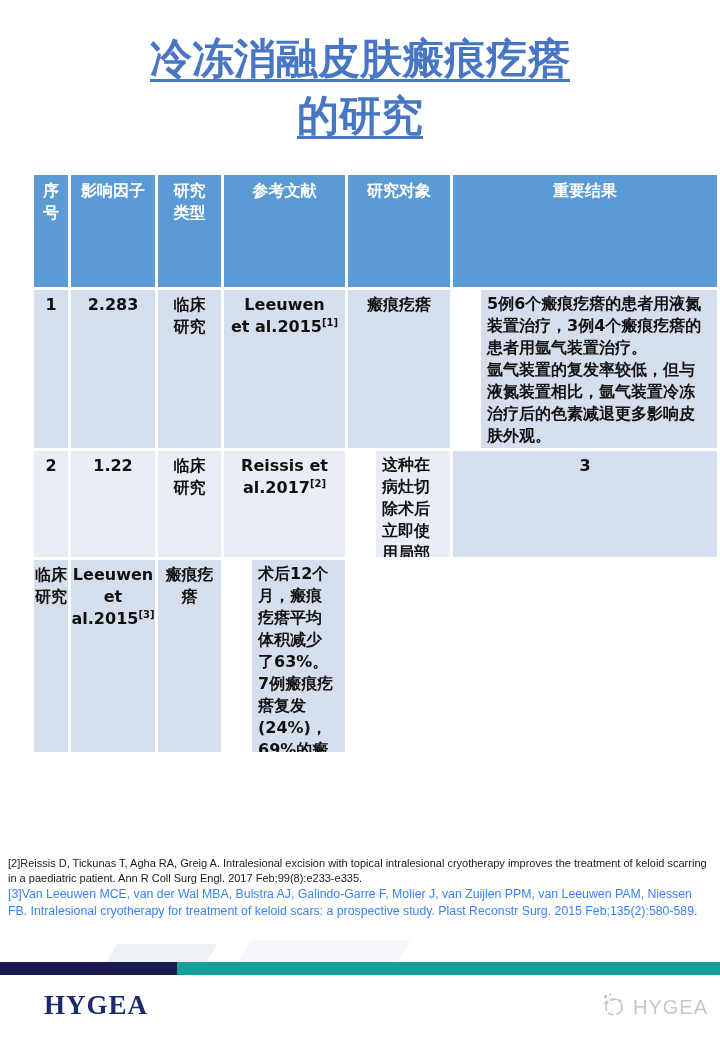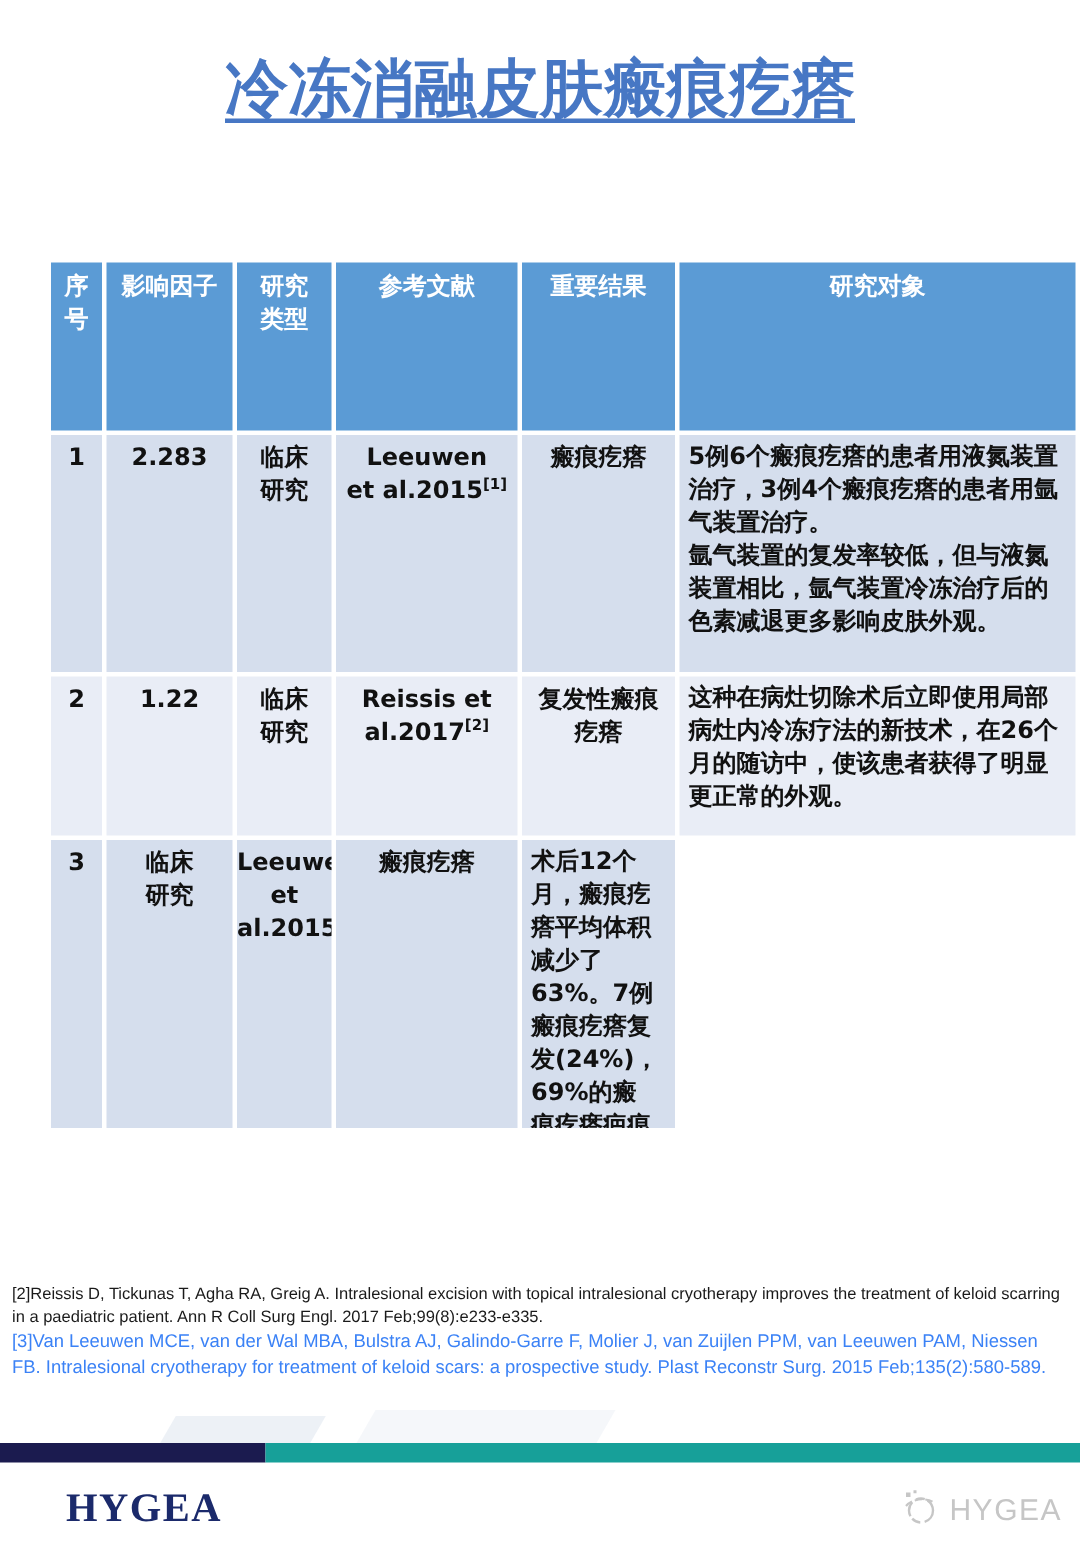--- a/index.html
+++ b/index.html
@@ -29,21 +29,21 @@
     font-size:16px; line-height:22px; font-weight:bold; color:#111;
     white-space:pre-line; overflow:hidden;
   }
   .th {
     background:#5b9bd5; color:#ffffff; text-align:center;
     padding-top:5px; font-size:16px;
   }
   .band-a { background:#d5deed; }
   .band-b { background:#e9edf6; }
   .c-center { text-align:center; padding-top:4px; }
-  .c-results { text-align:left; padding:3px 10px 3px 6px; }
+  .c-results { text-align:left; padding:3px 10px 3px 6px;margin-left:28px; }
   sup.refmark { font-size:10px; font-weight:bold; vertical-align:super; line-height:0; }
 
   
   .footnotes { position:absolute; left:8px; top:856px; width:706px; }
   .fn {
     font-family:"Liberation Sans", sans-serif;
     font-size:11px; line-height:15px; color:#1a1a1a;
   }
   .fn-blue { font-size:12.3px; line-height:16.5px; color:#3b82f6; }
 
@@ -74,51 +74,50 @@
     font-size:20px; letter-spacing:1px; font-weight:500;
   }
 </style>
 </head>
 <body>
 
 <div class="page">
 
   <div class="title">
     <div>冷冻消融皮肤瘢痕疙瘩</div>
+    <div>的研究</div>
   </div>
 
   <div class="study-table">
 
     <div class="cell th">序
 号</div>
     <div class="cell th">影响因子</div>
     <div class="cell th">研究
 类型</div>
     <div class="cell th">参考文献</div>
+    <div class="cell th">研究对象</div>
     <div class="cell th">重要结果</div>
-    <div class="cell th">研究对象</div>
 
     <div class="cell band-a c-center">1</div>
     <div class="cell band-a c-center">2.283</div>
     <div class="cell band-a c-center">临床
 研究</div>
     <div class="cell band-a c-center"><span>Leeuwen
 et al.2015</span><sup class="refmark">[1]</sup></div>
     <div class="cell band-a c-center">瘢痕疙瘩</div>
     <div class="cell band-a c-results">5例6个瘢痕疙瘩的患者用液氮装置治疗，3例4个瘢痕疙瘩的患者用氩气装置治疗。
 氩气装置的复发率较低，但与液氮装置相比，氩气装置冷冻治疗后的色素减退更多影响皮肤外观。</div>
 
     <div class="cell band-b c-center">2</div>
     <div class="cell band-b c-center">1.22</div>
     <div class="cell band-b c-center">临床
 研究</div>
     <div class="cell band-b c-center"><span>Reissis et
 al.2017</span><sup class="refmark">[2]</sup></div>
-    <div class="cell band-b c-center">复发性瘢痕
-疙瘩</div>
     <div class="cell band-b c-results">这种在病灶切除术后立即使用局部病灶内冷冻疗法的新技术，在26个月的随访中，使该患者获得了明显更正常的外观。</div>
 
     <div class="cell band-a c-center">3</div>
     <div class="cell band-a c-center">临床
 研究</div>
     <div class="cell band-a c-center"><span>Leeuwen
 et al.2015</span><sup class="refmark">[3]</sup></div>
     <div class="cell band-a c-center">瘢痕疙瘩</div>
     <div class="cell band-a c-results">术后12个月，瘢痕疙瘩平均体积减少了63%。7例瘢痕疙瘩复发(24%)，69%的瘢痕疙瘩疤痕在12个月内恢复色素减退。
 患者和观察者疤痕评估量表显示整体改善。

